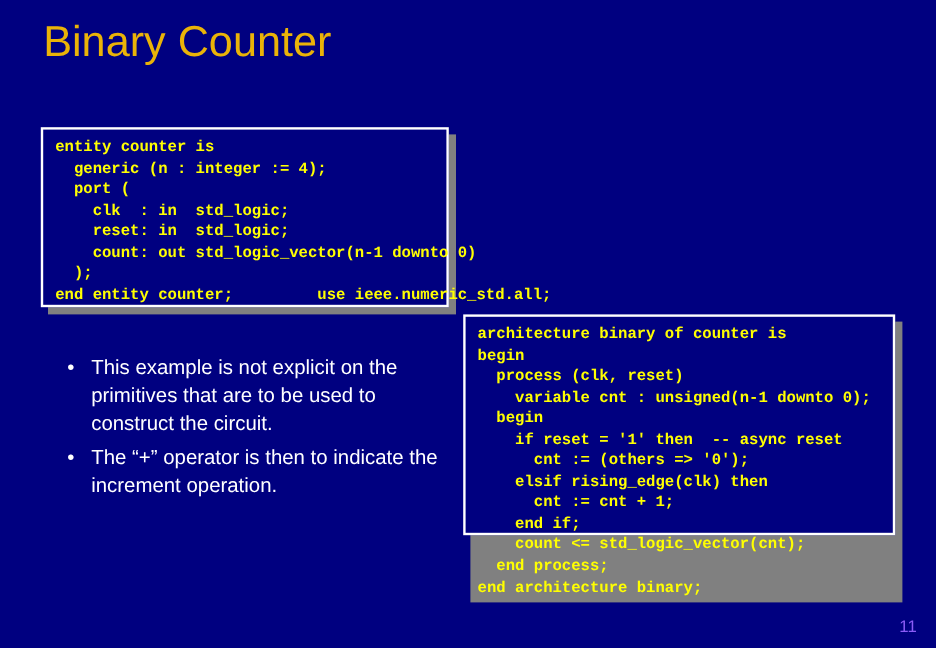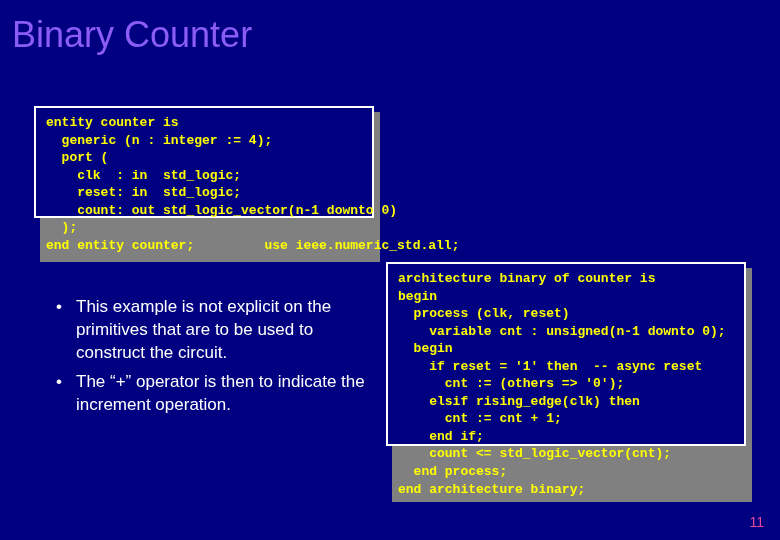--- a/index.html
+++ b/index.html
@@ -8,22 +8,22 @@
     height: 540px;
     background: #000080;
     font-family: Arial, Helvetica, sans-serif;
     color: #ffffff;
     position: relative;
     overflow: hidden;
   }
   .title {
     font-size: 36px;
     font-weight: normal;
-    padding: 14px 0 0 12px;
-    color: #8b5cf6;
+    padding: 14px 0 0 36px;
+    color: #eab308;
   }
   .code-block {
     position: absolute;
     background: #000080;
     border: 2px solid #ffffff;
     font-family: "Courier New", monospace;
     font-weight: bold;
     font-size: 13px;
     color: #ffff00;
     line-height: 1.35;
@@ -31,21 +31,21 @@
     padding: 6px 10px;
   }
   .code-shadow {
     position: absolute;
     background: #808080;
   }
   .entity-shadow {
     left: 40px; top: 112px; width: 340px; height: 150px;
   }
   .entity-block {
-    left: 34px; top: 106px; width: 340px; height: 112px;
+    left: 34px; top: 106px; width: 340px; height: 150px;
   }
   .arch-shadow {
     left: 392px; top: 268px; width: 360px; height: 234px;
   }
   .arch-block {
     left: 386px; top: 262px; width: 360px; height: 184px;
   }
   .bullets {
     position: absolute;
     left: 54px;
@@ -66,21 +66,21 @@
     padding-left: 2px;
   }
   .bullet-text {
     flex: 1;
   }
   .pagenum {
     position: absolute;
     right: 16px;
     bottom: 10px;
     font-size: 14px;
-    color: #ec4899;
+    color: #8b5cf6;
   }
 </style>
 </head>
 <body>
 
 <h1 class="title">Binary Counter</h1>
 
 <div class="code-shadow entity-shadow"></div>
 <div class="code-block entity-block">entity counter is
   generic (n : integer := 4);

